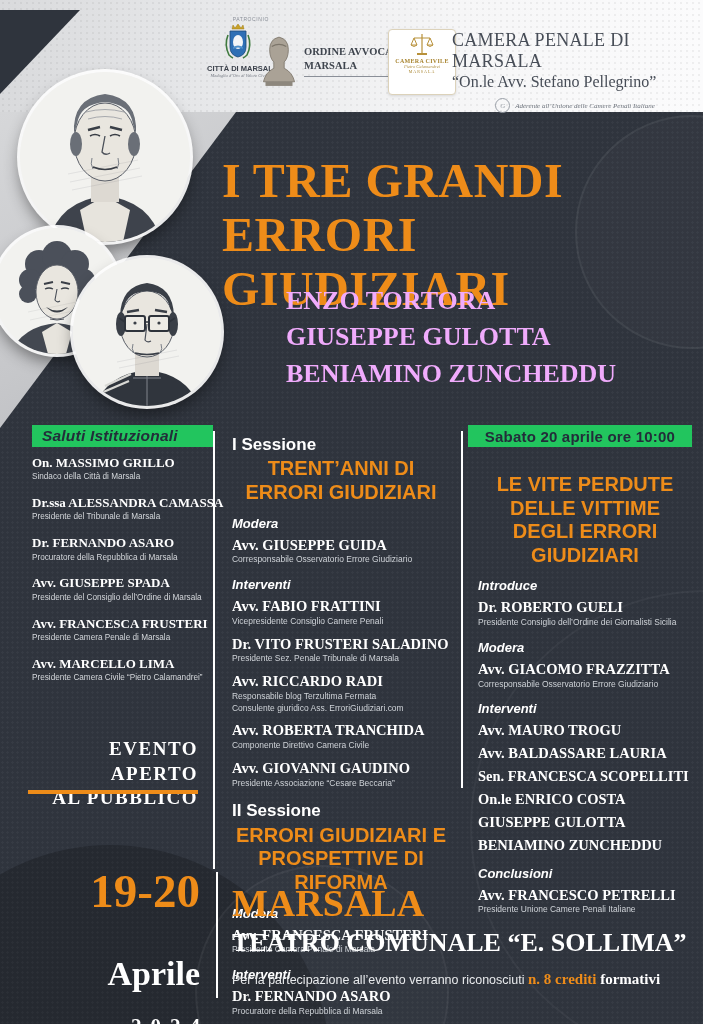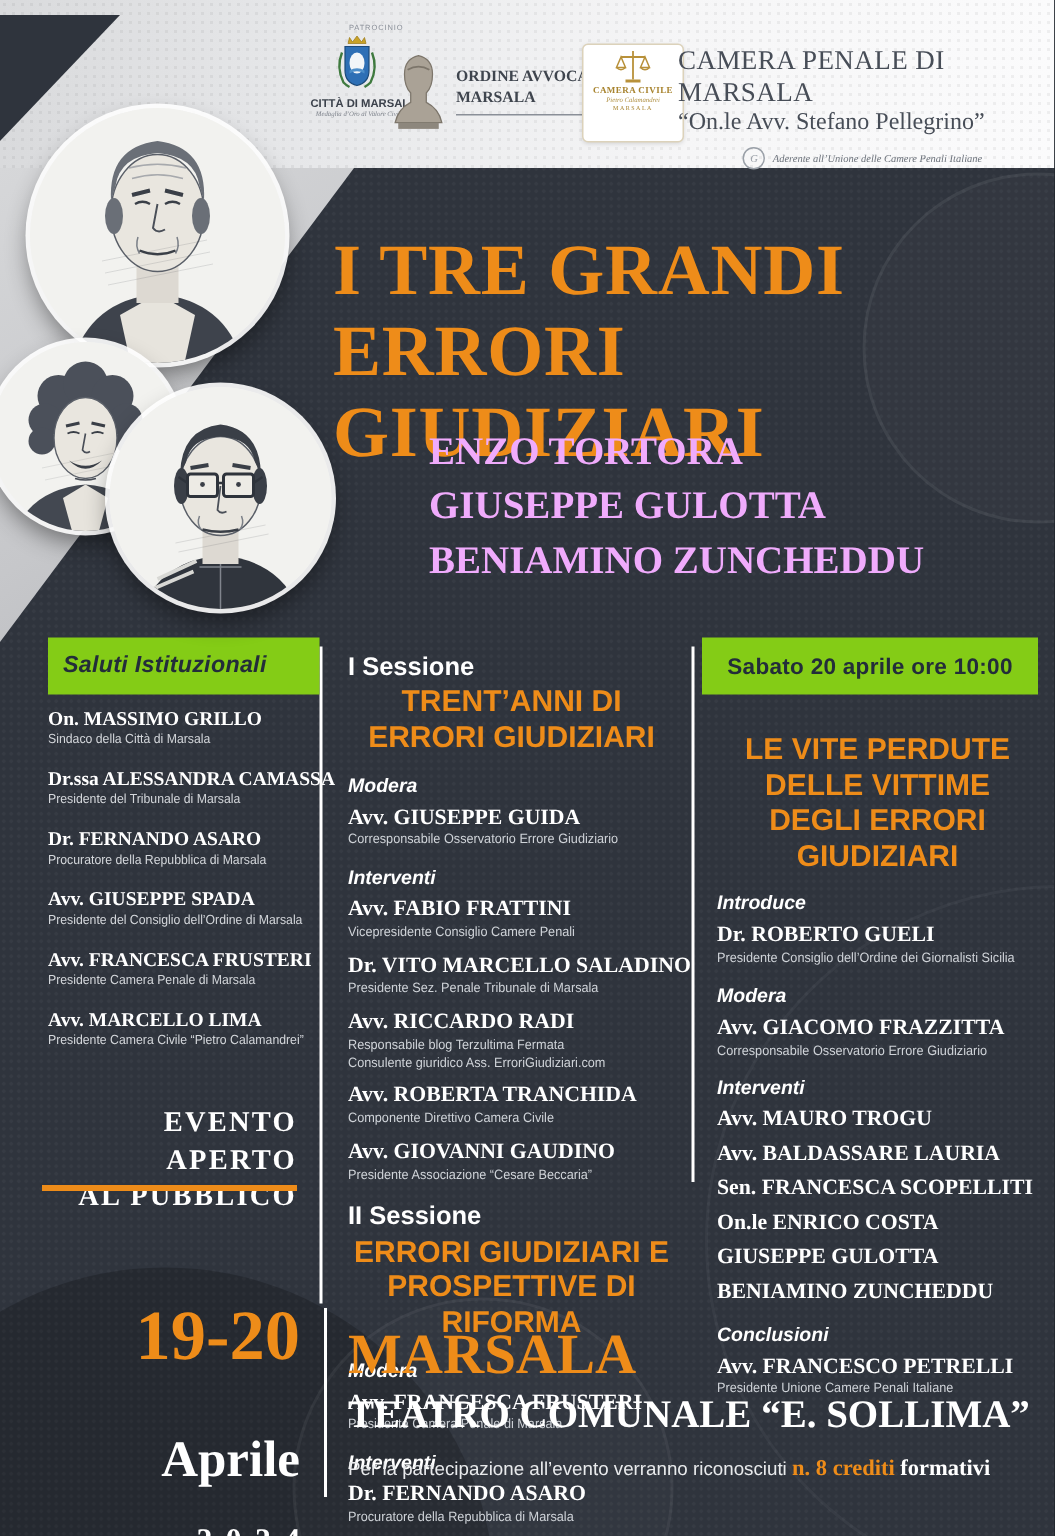--- a/index.html
+++ b/index.html
@@ -45,21 +45,21 @@
   
   .title{position:absolute;left:222px;top:154px;z-index:5;font-family:"Liberation Serif",serif;font-weight:700;font-size:48px;line-height:1.12;color:#ee8c19;letter-spacing:.5px;}
   .names{position:absolute;left:286px;top:283px;z-index:5;font-family:"Liberation Serif",serif;font-weight:700;font-size:26px;line-height:1.4;color:#f0abfc;}
   .subtitle{position:absolute;left:286px;top:383px;z-index:5;font-family:"Liberation Serif",serif;font-style:italic;font-weight:700;font-size:18px;color:#fff;}
 
   
   .col{position:absolute;top:425px;z-index:5;}
   .col-saluti{left:32px;width:181px;}
   .col-venerdi{left:222px;width:228px;}
   .col-sabato{left:468px;width:224px;}
-  .bar{height:38px;background:#84cc16;color:#232d3a;display:flex;align-items:center;justify-content:center;font-weight:700;font-size:15px;letter-spacing:.2px;}
+  .bar{height:22px;background:#22c55e;color:#232d3a;display:flex;align-items:center;justify-content:center;font-weight:700;font-size:15px;letter-spacing:.2px;}
   .col-saluti .bar{justify-content:flex-start;padding-left:10px;font-style:italic;font-size:15.5px;}
   .col-body{padding-top:8px;}
   .col-venerdi .col-body,.col-sabato .col-body{padding-left:10px;}
   .vline{position:absolute;width:2px;background:#fff;z-index:5;}
   #vl1{left:213px;top:431px;height:438px;}
   #vl2{left:461px;top:431px;height:357px;}
   #vl3{left:216px;top:872px;height:126px;}
 
   .sal-person{margin-bottom:12px;}
   .sal-name{font-family:"Liberation Serif",serif;font-weight:700;font-size:13px;line-height:1.25;color:#fff;white-space:nowrap;}
@@ -275,21 +275,21 @@
         <div class="person">
           <div class="p-name">Avv. GIUSEPPE GUIDA</div>
           <div class="p-role">Corresponsabile Osservatorio Errore Giudiziario</div>
         </div>
         <div class="sec-label">Interventi</div>
         <div class="person">
           <div class="p-name">Avv. FABIO FRATTINI</div>
           <div class="p-role">Vicepresidente Consiglio Camere Penali</div>
         </div>
         <div class="person">
-          <div class="p-name">Dr. VITO MARCELLO SALADINO</div>
+          <div class="p-name">Dr. VITO FRUSTERI SALADINO</div>
           <div class="p-role">Presidente Sez. Penale Tribunale di Marsala</div>
         </div>
         <div class="person">
           <div class="p-name">Avv. RICCARDO RADI</div>
           <div class="p-role">Responsabile blog Terzultima Fermata</div>
           <div class="p-role">Consulente giuridico Ass. ErroriGiudiziari.com</div>
         </div>
         <div class="person">
           <div class="p-name">Avv. ROBERTA TRANCHIDA</div>
           <div class="p-role">Componente Direttivo Camera Civile</div>

